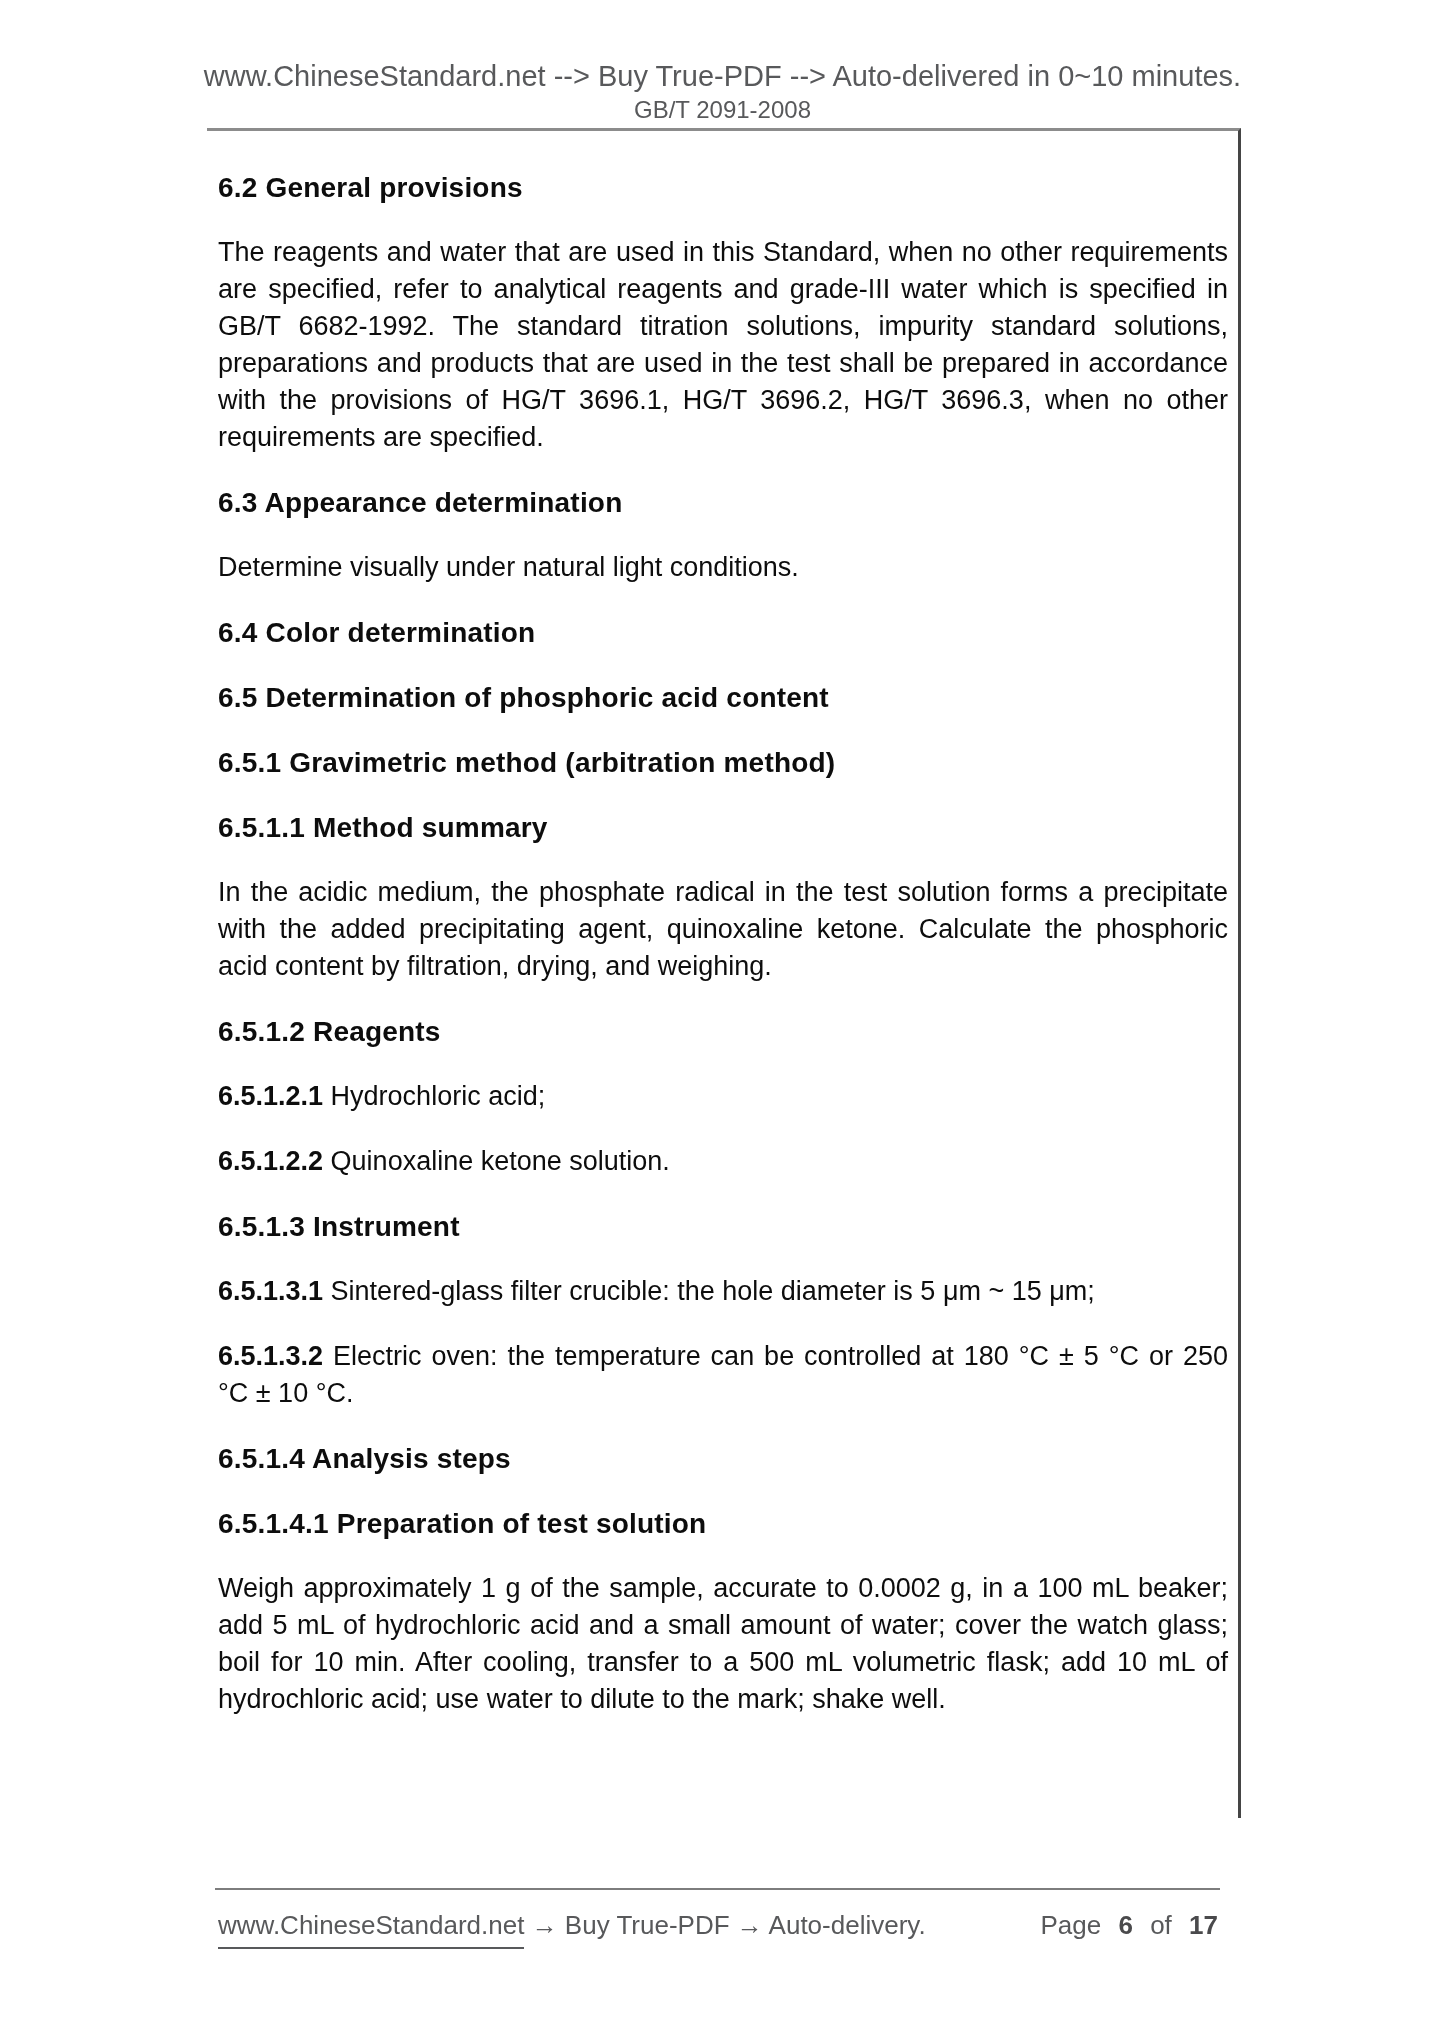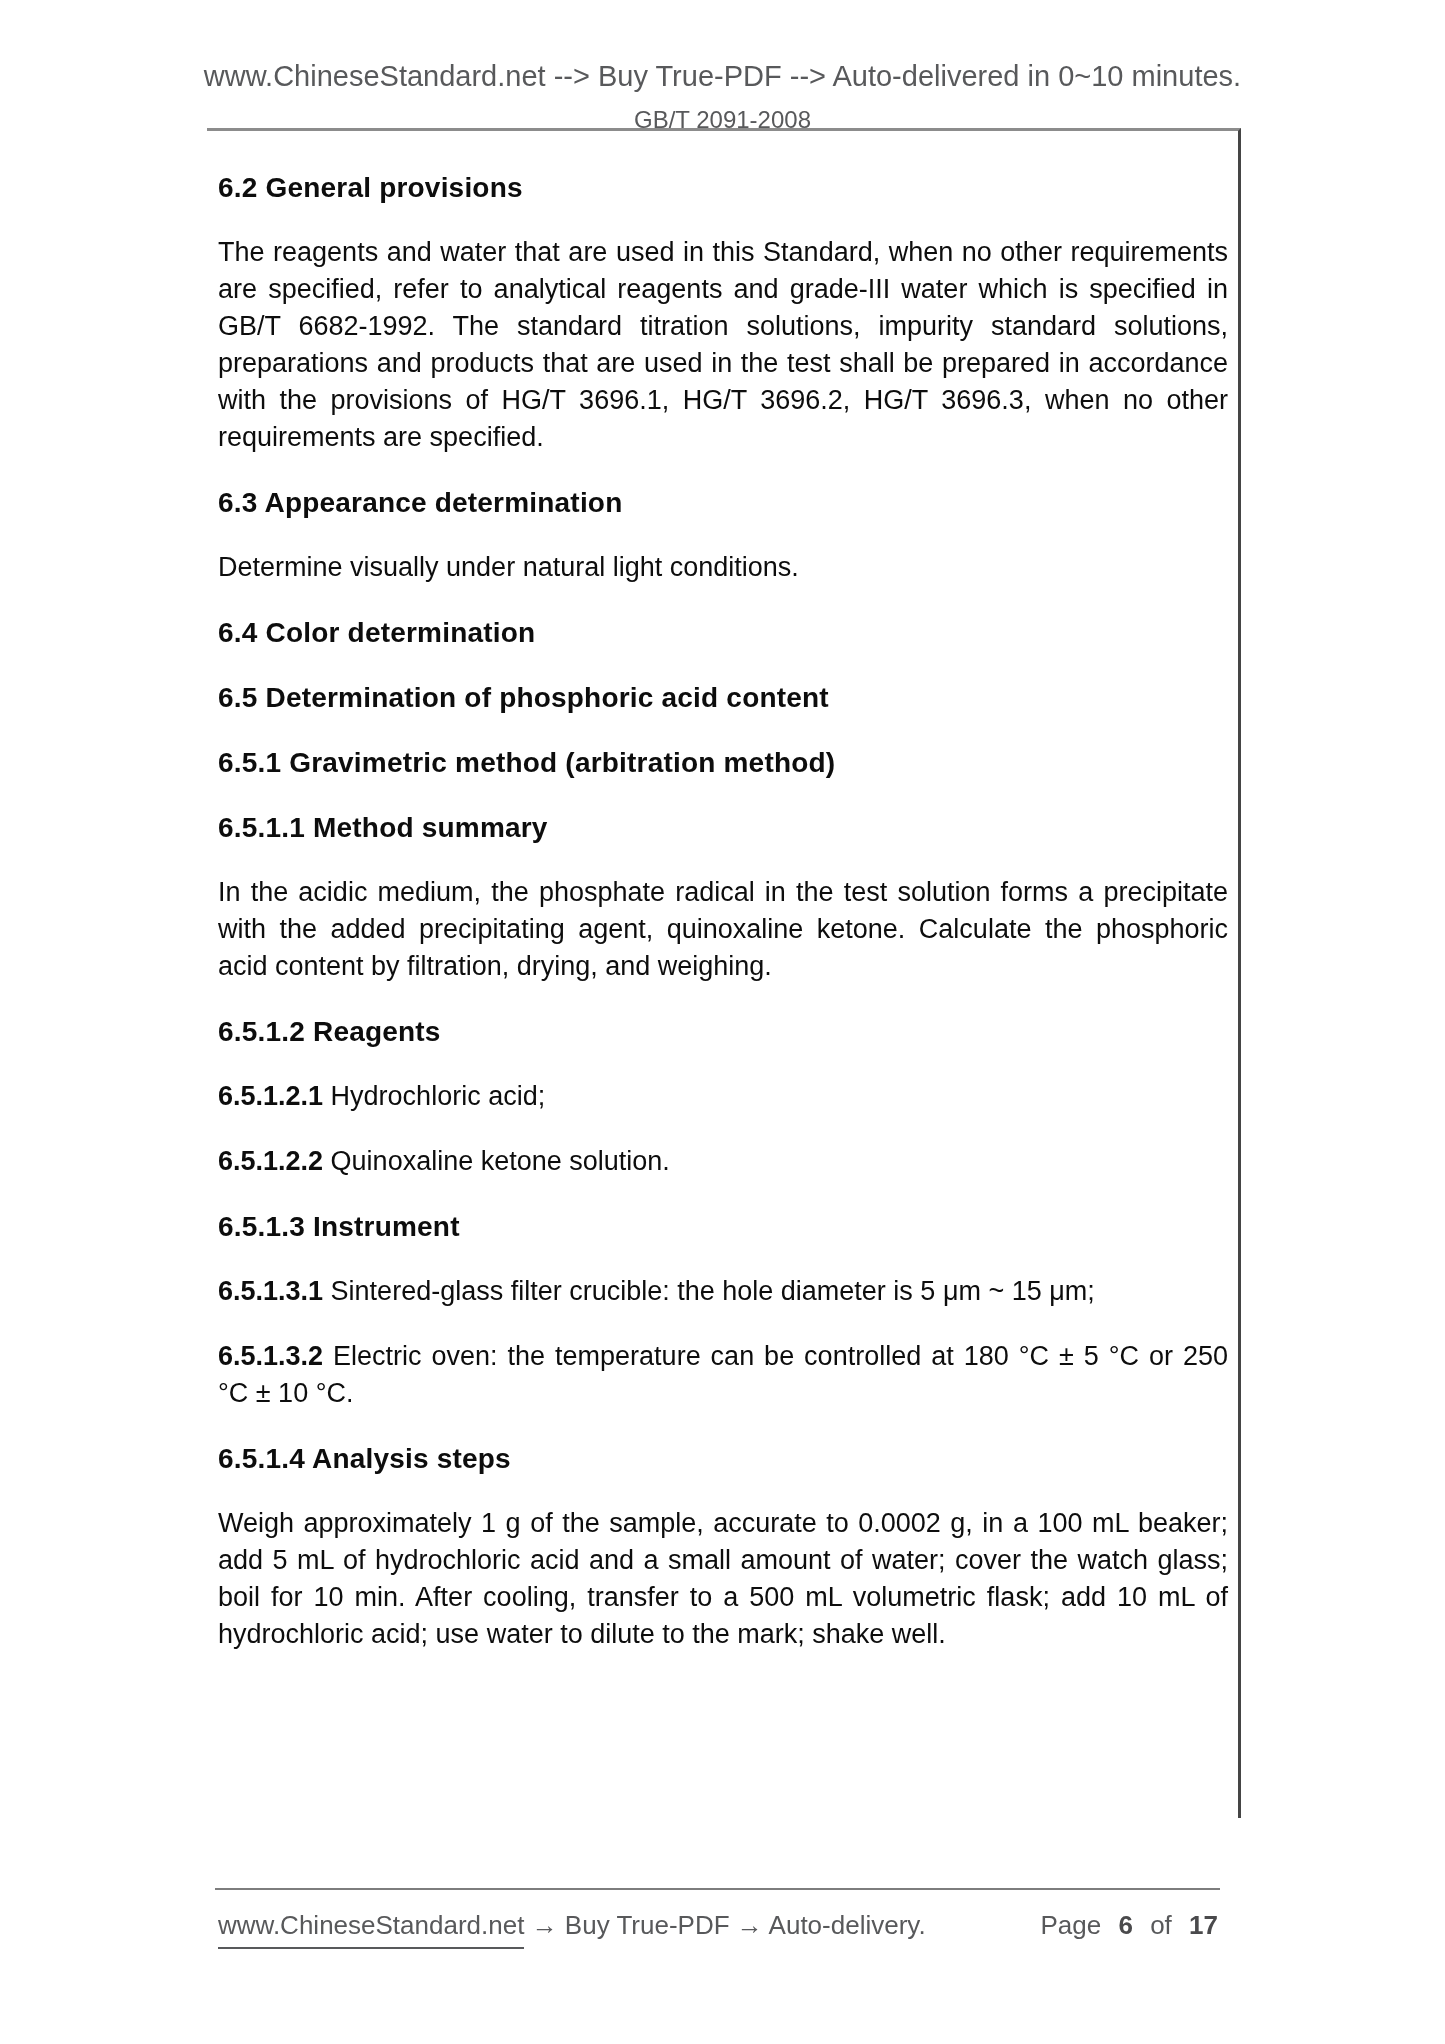--- a/index.html
+++ b/index.html
@@ -25,21 +25,21 @@
     color: #58595b;
   }
   .site-header .line1 {
     font-size: 29px;
     line-height: 30px;
     white-space: nowrap;
   }
   .site-header .doc-number {
     font-size: 24px;
     line-height: 26px;
-    margin-top: 16px;
+    margin-top: 6px;
   }
 
   
   .page-frame {
     position: absolute;
     left: 207px;
     top: 128px;
     width: 1034px;
     height: 1690px;
     box-sizing: border-box;
@@ -122,20 +122,21 @@
     <div class="block heading">6.5.1 Gravimetric method (arbitration method)</div>
     <div class="block heading">6.5.1.1 Method summary</div>
     <div class="block para">In the acidic medium, the phosphate radical in the test solution forms a precipitate with the added precipitating agent, quinoxaline ketone. Calculate the phosphoric acid content by filtration, drying, and weighing.</div>
     <div class="block heading">6.5.1.2 Reagents</div>
     <div class="block para"><span class="num">6.5.1.2.1</span><span> Hydrochloric acid;</span></div>
     <div class="block para"><span class="num">6.5.1.2.2</span><span> Quinoxaline ketone solution.</span></div>
     <div class="block heading">6.5.1.3 Instrument</div>
     <div class="block para"><span class="num">6.5.1.3.1</span><span> Sintered-glass filter crucible: the hole diameter is 5 μm ~ 15 μm;</span></div>
     <div class="block para"><span class="num">6.5.1.3.2</span><span> Electric oven: the temperature can be controlled at 180 °C ± 5 °C or 250 °C ± 10 °C.</span></div>
     <div class="block heading">6.5.1.4 Analysis steps</div>
+    <div class="block heading">6.5.1.4.1 Preparation of test solution</div>
     <div class="block para">Weigh approximately 1 g of the sample, accurate to 0.0002 g, in a 100 mL beaker; add 5 mL of hydrochloric acid and a small amount of water; cover the watch glass; boil for 10 min. After cooling, transfer to a 500 mL volumetric flask; add 10 mL of hydrochloric acid; use water to dilute to the mark; shake well.</div>
   </div>
 
 <div class="footer-rule"></div>
 <div class="site-footer">
   <span class="footer-left">
     <a class="footer-link">www.ChineseStandard.net</a><span> → Buy True-PDF → Auto-delivery.</span>
   </span>
   <span class="page-indicator">
     <span style="margin-left:4px">Page</span>

